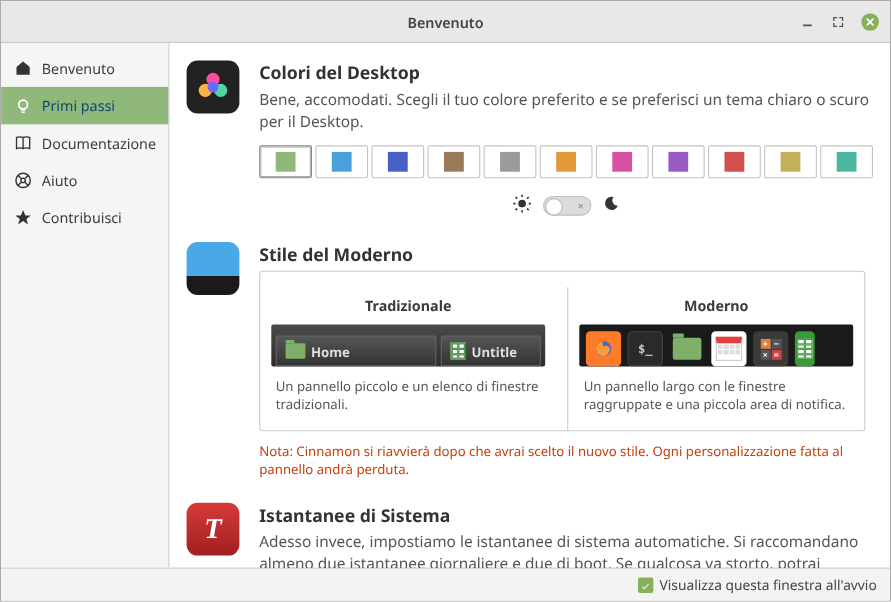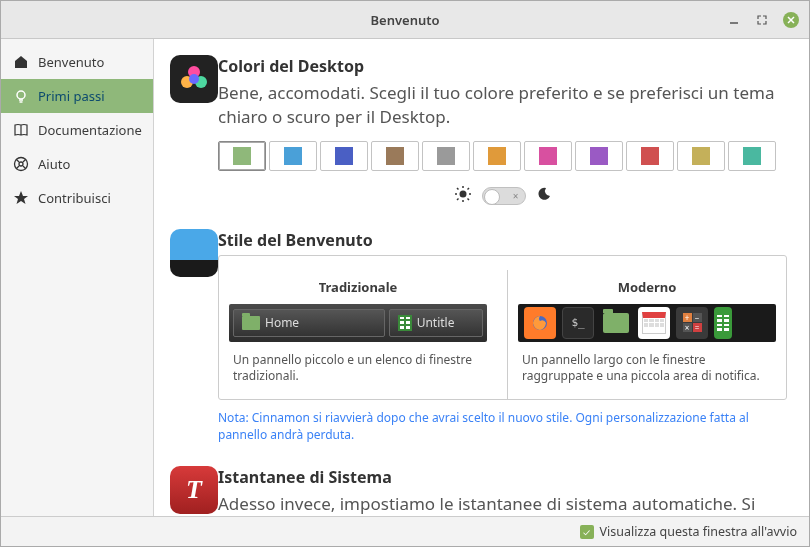--- a/index.html
+++ b/index.html
@@ -9,48 +9,48 @@
 .titlebar-title { font-weight: 600; font-size: 13px; color: #444; }
 .titlebar-controls { position: absolute; right: 10px; display: flex; gap: 14px; align-items: center; }
 .ctrl { width: 14px; height: 14px; display: flex; align-items: center; justify-content: center; color: #555; cursor: pointer; }
 .ctrl-close { width: 16px; height: 16px; border-radius: 50%; background: #87b158; color: #fff; font-size: 11px; display: flex; align-items: center; justify-content: center; }
 .body { flex: 1; display: flex; overflow: hidden; }
 .sidebar { width: 153px; background: #f5f5f5; border-right: 1px solid #d2d2d2; padding-top: 6px; }
 .sidebar-item { display: flex; align-items: center; gap: 9px; padding: 8px 12px; cursor: pointer; color: #3c3c3c; }
 .sidebar-item.active { background: #8fb87a; color: #0c4a6e; }
 .sidebar-icon { width: 16px; height: 16px; display: flex; align-items: center; justify-content: center; }
 .content { flex: 1; overflow-y: auto; padding: 16px 22px 0 16px; }
-.section { display: flex; margin-bottom: 22px; }
+.section { display: flex; gap: 18px; margin-bottom: 22px; }
 .section-icon { width: 48px; height: 48px; border-radius: 10px; flex-shrink: 0; display: flex; align-items: center; justify-content: center; font-size: 26px; color: #fff; }
 .section-body { flex: 1; }
 .section-title { font-weight: 700; font-size: 16px; color: #333; margin-bottom: 4px; }
-.section-desc { font-size: 17px; color: #555; line-height: 1.4; margin-bottom: 12px; }
+.section-desc { font-size: 14px; color: #555; line-height: 1.4; margin-bottom: 12px; }
 .color-row { display: flex; gap: 3px; }
 .color-btn { width: 48px; height: 30px; border: 1px solid #c3c3c3; background: #fff; display: flex; align-items: center; justify-content: center; cursor: pointer; border-radius: 2px; }
 .color-btn.selected { border: 1px solid #888; box-shadow: inset 0 0 0 1px #aaa; }
 .swatch { width: 18px; height: 18px; }
 .theme-toggle-row { display: flex; align-items: center; justify-content: center; gap: 10px; margin-top: 14px; }
 .switch { width: 44px; height: 18px; border-radius: 10px; background: #dcdcdc; position: relative; border: 1px solid #c0c0c0; }
 .switch::before { content: ""; position: absolute; left: 1px; top: 1px; width: 14px; height: 14px; background: #fff; border-radius: 50%; border: 1px solid #bbb; }
 .switch-x { position: absolute; right: 6px; top: 1px; font-size: 10px; color: #888; }
 .panel-styles { display: flex; gap: 10px; border: 1px solid #ccc; border-radius: 3px; overflow: hidden; }
 .panel-style { flex: 1; display: flex; flex-direction: column; cursor: pointer; margin-top: 14px; }
 .panel-style + .panel-style { border-left: 1px solid #ccc; }
 .panel-style-header { text-align: center; font-weight: 700; padding: 8px 0; font-size: 13px; }
-.panel-preview { height: 38px; margin: 0 10px; border-radius: 2px; background: #3a3a3a; display: flex; align-items: center; overflow: hidden; }
+.panel-preview { height: 38px; margin: 0 10px; border-radius: 2px; background: #3a3a3a; display: flex; align-items: flex-end; overflow: hidden; font-weight: bold; }
 .panel-preview.trad { background: linear-gradient(#4a4a4a,#2c2c2c); gap: 4px; padding: 0 4px; }
 .panel-preview.mod { background: #1a1a1a; gap: 6px; padding: 0 6px; }
 .trad-item { background: linear-gradient(#555,#333); border: 1px solid #666; border-radius: 2px; height: 28px; display: flex; align-items: center; gap: 5px; padding: 0 8px; color: #ddd; font-size: 12px; }
 .folder-ic { width: 18px; height: 14px; background: #7fb069; border-radius: 1px; position: relative; }
 .folder-ic::before { content: ""; position: absolute; top: -3px; left: 0; width: 8px; height: 3px; background: #7fb069; border-radius: 1px 1px 0 0; }
 .sheet-ic { width: 14px; height: 16px; background: #fff; border: 1px solid #3a8a3a; display: grid; grid-template-columns: 1fr 1fr; grid-template-rows: 1fr 1fr 1fr; }
 .sheet-ic div { border: 0.5px solid #3a8a3a; }
 .mod-ic { width: 32px; height: 32px; border-radius: 4px; display: flex; align-items: center; justify-content: center; font-size: 16px; }
 .panel-style-desc { padding: 10px 14px 14px; font-size: 12px; color: #555; line-height: 1.4; }
-.note { font-size: 12px; color: #3b82f6; margin-top: 10px; line-height: 1.4; }
+.note { font-size: 12px; color: #c2410c; margin-top: 10px; line-height: 1.4; }
 .timeshift-icon { background: linear-gradient(#d73a3a,#a02020); font-family: serif; font-style: italic; font-weight: bold; }
 .colors-icon { background: #222; }
 .panel-icon-bg { background: linear-gradient(#4aa8e8 0%, #4aa8e8 65%, #1a1a1a 65%, #1a1a1a 100%); }
 .footer { height: 30px; border-top: 1px solid #ccc; background: #f3f3f3; display: flex; align-items: center; justify-content: flex-end; padding: 0 12px; gap: 6px; font-size: 12.5px; color: #444; }
 .checkbox { width: 14px; height: 14px; background: #87b158; border-radius: 2px; display: flex; align-items: center; justify-content: center; color: #fff; font-size: 10px; }
 .content::-webkit-scrollbar { width: 12px; }
 .content::-webkit-scrollbar-track { background: #eee; }
 .content::-webkit-scrollbar-thumb { background: #b8b8b8; border-radius: 6px; border: 2px solid #eee; }
 </style>
 </head>
@@ -199,21 +199,21 @@
             <span><svg width="16" height="16" viewBox="0 0 16 16">
                   <path d="M10 2 A6 6 0 1 0 14 10 A5 5 0 0 1 10 2 Z" fill="#333"></path>
                 </svg></span>
           </div>
         </div>
       </div>
 
       <div class="section">
         <div class="section-icon panel-icon-bg"></div>
         <div class="section-body">
-          <div class="section-title">Stile del Benvenuto</div>
+          <div class="section-title">Stile del Moderno</div>
           <div class="panel-styles">
             <div class="panel-style">
               <div class="panel-style-header">Tradizionale</div>
               <div class="panel-preview trad">
                 <div class="trad-item" style="flex:1.4">
                   <div class="folder-ic"></div>
                   <span>Home</span>
                 </div>
                 <div class="trad-item" style="flex:0.8">
                   <div class="sheet-ic">

